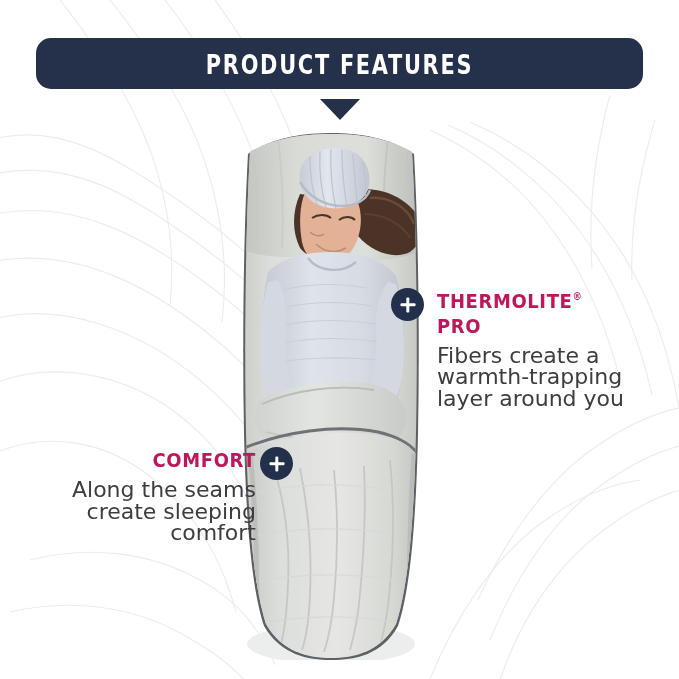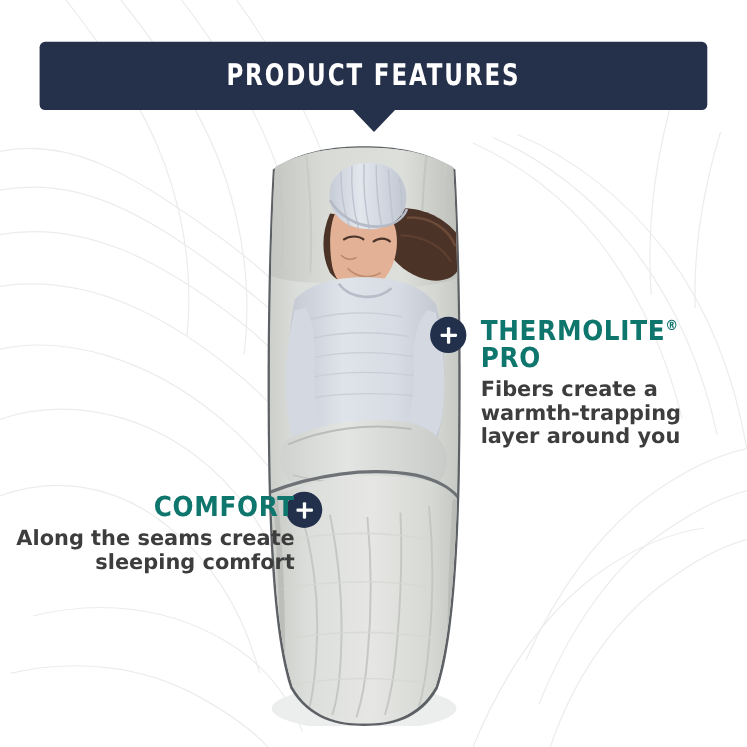--- a/index.html
+++ b/index.html
@@ -23,23 +23,23 @@
     width: 679px; height: 679px;
     pointer-events: none;
   }
 
   
   #banner {
     position: absolute;
     left: 36px;
     top: 38px;
     width: 607px;
-    height: 62px;
+    height: 51px;
     background: #25304b;
-    border-radius: 5px;
+    border-radius: 15px;
     box-sizing: border-box;
   }
   #banner-title {
     position: absolute;
     left: 0; right: 0;
     top: 50%;
     transform: translateY(-50%);
     text-align: center;
     color: #ffffff;
     font-family: "DejaVu Sans Condensed", "Liberation Sans Narrow", "Liberation Sans", sans-serif;
@@ -67,55 +67,53 @@
     width: 186px;
     height: 528px;
   }
 
   
   .callout { position: absolute; }
 
   .callout-head {
     font-family: "DejaVu Sans Condensed", "Liberation Sans Narrow", "Liberation Sans", sans-serif;
     font-weight: bold;
-    font-size: 25px;
+    font-size: 20px;
     line-height: 25px;
-    color: #0f766e;
+    color: #be185d;
     letter-spacing: 0.6px;
     transform-origin: left top;
   }
   .callout-head.right-aligned { transform-origin: right top; }
   .callout-body {
     font-family: "DejaVu Sans", sans-serif;
-    font-size: 19px;
+    font-size: 22px;
     line-height: 21.5px;
     color: #3d3d3d;
     margin-top: 6px;
-    font-weight: bold;
   }
   .sup-r {
     font-size: 0.52em;
     vertical-align: super;
     letter-spacing: 0;
   }
 
   
   #callout-thermolite {
     left: 437px;
     top: 284px;
     width: 232px;
     text-align: left;
   }
   
   #callout-comfort {
     left: 0px;
     top: 448px;
     width: 256px;
     text-align: right;
-    padding-left: 12px;
   }
 
   
   .plus-badge {
     position: absolute;
     width: 33px;
     height: 33px;
     border-radius: 50%;
     background: #22304c;
   }

